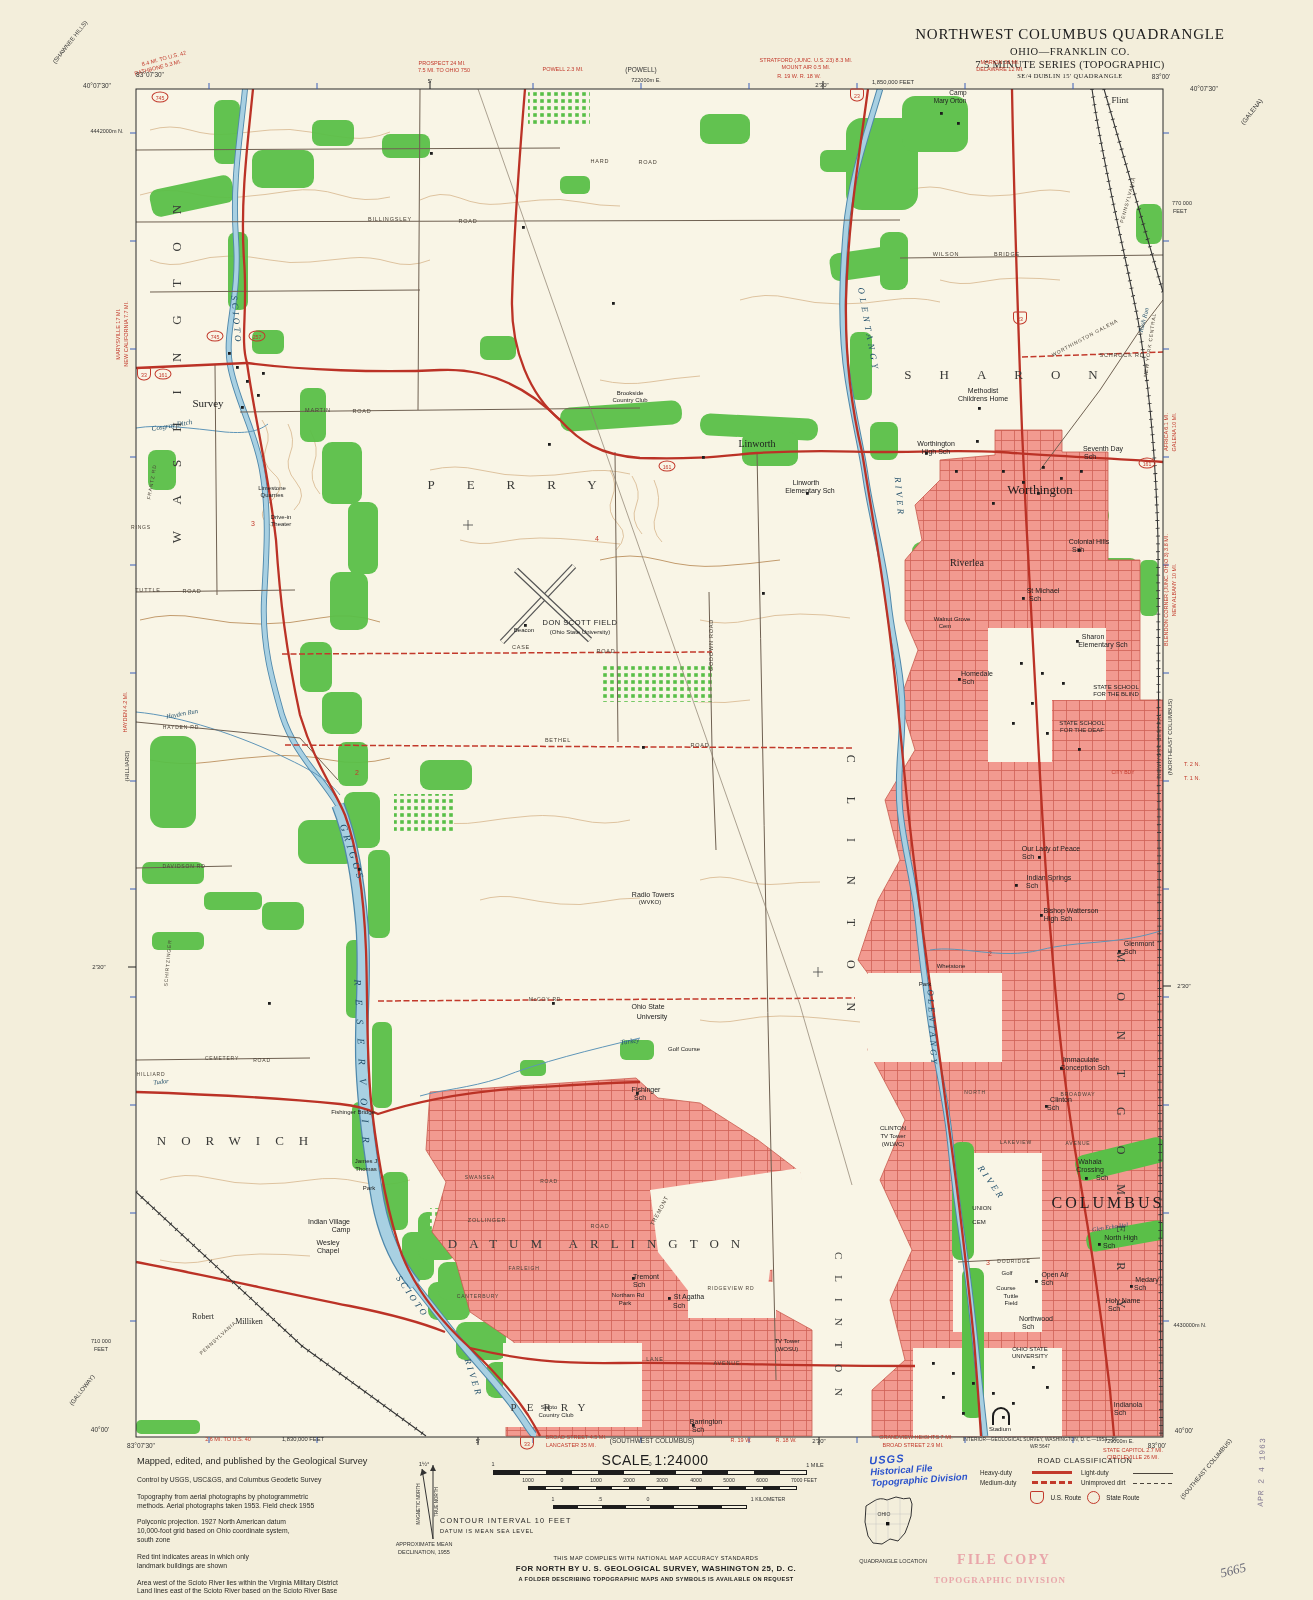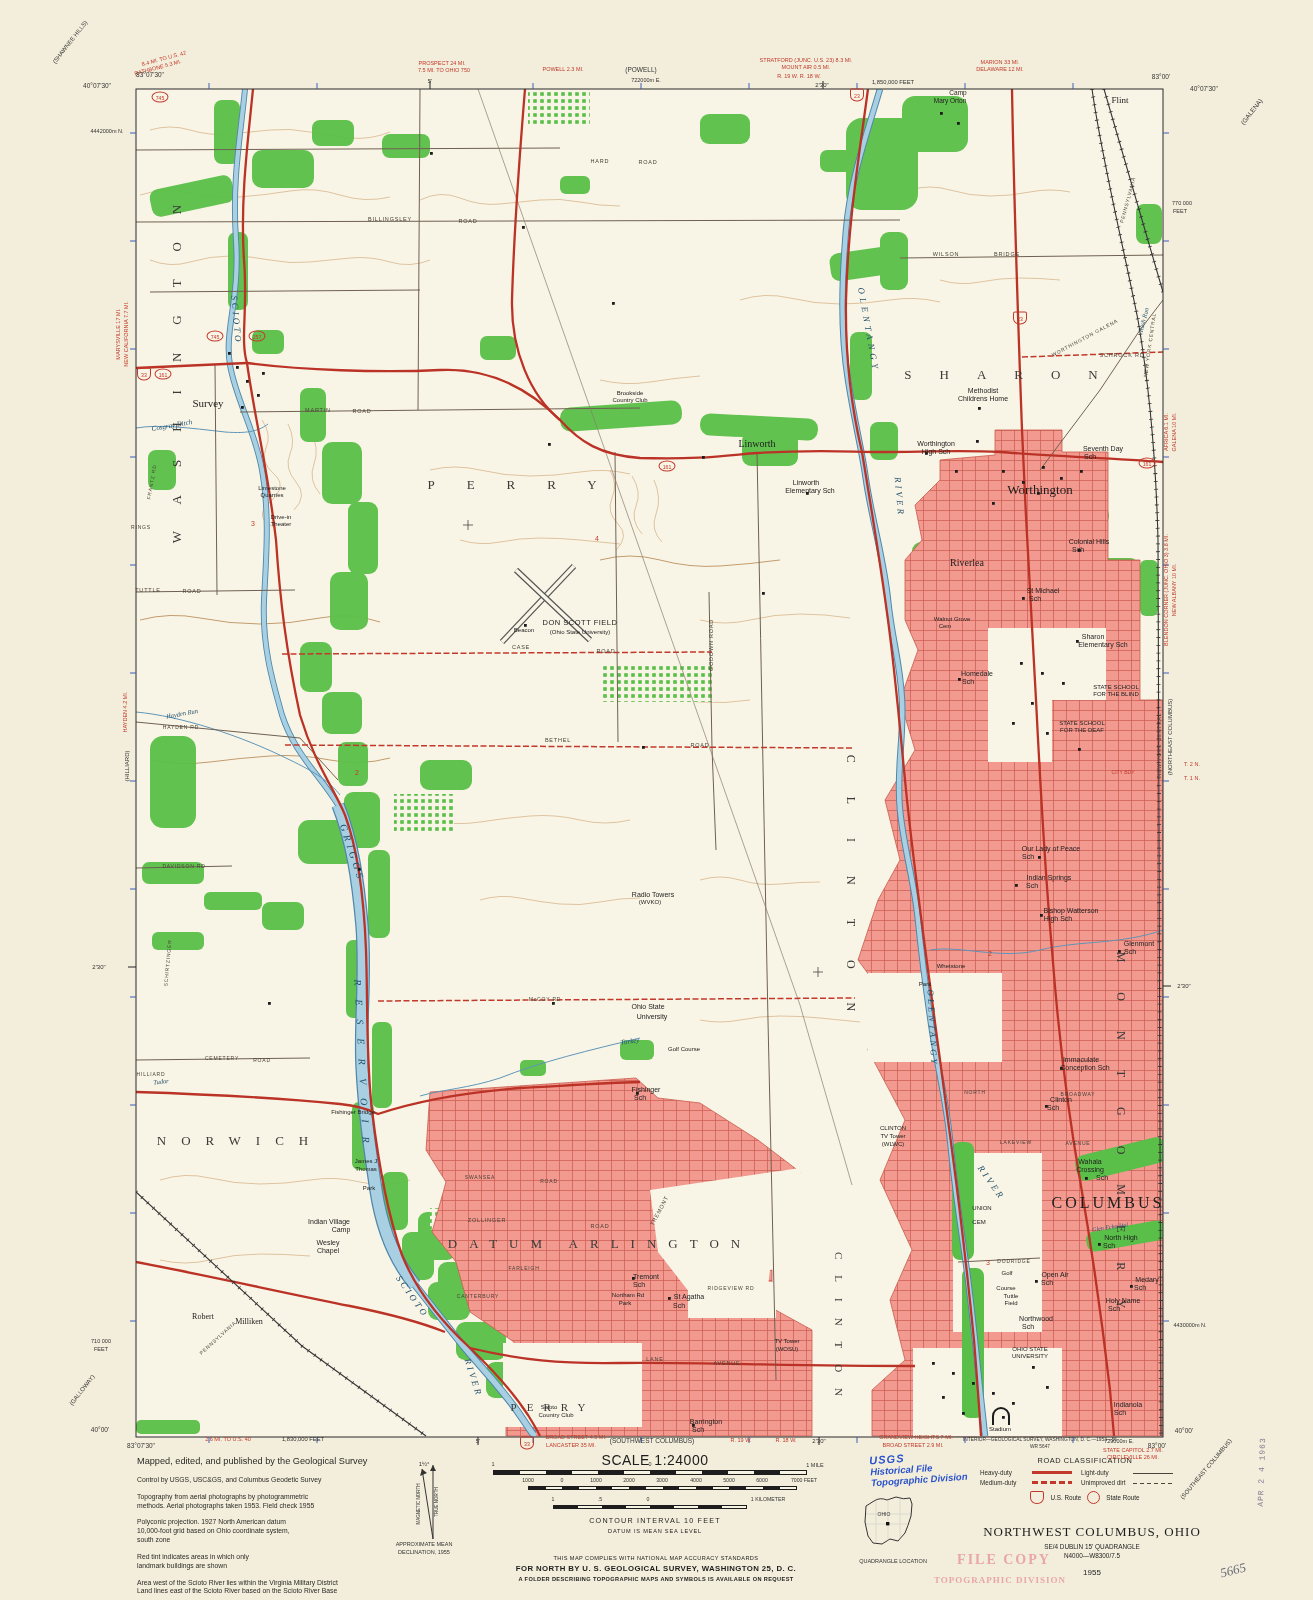--- a/index.html
+++ b/index.html
@@ -34,21 +34,21 @@
   #credits p:first-child{font-size:9.2px;margin-bottom:7px;}
   #scalehead{position:absolute;left:440px;top:1452px;width:430px;text-align:center;font-size:14px;
     letter-spacing:.5px;z-index:6;}
   .sbar{position:absolute;border:1px solid #1d1d1d;z-index:6;}
   #bar-mile{left:493px;top:1470px;width:312px;height:3px;
     background:repeating-linear-gradient(90deg,#1d1d1d 0 26px,#f7f3e2 26px 52px);}
   #bar-feet{left:528px;top:1486px;width:267px;height:2px;
     background:repeating-linear-gradient(90deg,#1d1d1d 0 16.7px,#f7f3e2 16.7px 33.4px);}
   #bar-km{left:553px;top:1505px;width:192px;height:2px;
     background:repeating-linear-gradient(90deg,#1d1d1d 0 24px,#f7f3e2 24px 48px);}
-  #contourblk{position:absolute;left:440px;top:1516px;width:430px;text-align:center;z-index:6;}
+  #contourblk{position:absolute;left:440px;top:1516px;width:430px;text-align:left;z-index:6;}
   #contourblk .c1{font-size:7.2px;letter-spacing:1.2px;}
   #contourblk .c2{font-size:5.6px;letter-spacing:.8px;margin-top:3px;}
   #compliance{position:absolute;left:400px;top:1555px;width:512px;text-align:center;z-index:6;}
   #compliance .s1{font-size:5.6px;letter-spacing:.4px;}
   #compliance .s2{font-size:7.8px;letter-spacing:.4px;margin-top:3px;font-weight:bold;}
   #compliance .s3{font-size:5.6px;letter-spacing:.4px;margin-top:3px;font-weight:bold;}
   #legendblk{position:absolute;left:980px;top:1456px;width:210px;z-index:6;}
   #legendblk .lt{text-align:center;font-size:7.4px;letter-spacing:.6px;margin-bottom:4px;}
   .lgrow{display:flex;align-items:center;margin:3px 0;}
   .lglab{width:52px;font-size:6.3px;color:#2a2a26;}
@@ -400,20 +400,26 @@
         <line x1="1163" y1="1321" x2="1169" y2="1321" stroke="#3a5fb8" stroke-width="1"></line>
         <line x1="430" y1="81" x2="430" y2="89" stroke="#222" stroke-width="1"></line>
         <line x1="823" y1="81" x2="823" y2="89" stroke="#222" stroke-width="1"></line>
         <line x1="478" y1="1437" x2="478" y2="1445" stroke="#222" stroke-width="1"></line>
         <line x1="819" y1="1437" x2="819" y2="1445" stroke="#222" stroke-width="1"></line>
         <line x1="128" y1="967" x2="136" y2="967" stroke="#222" stroke-width="1"></line>
         <line x1="1163" y1="986" x2="1171" y2="986" stroke="#222" stroke-width="1"></line>
       </g>
   </svg>
 
+  <div id="hdr-right">
+    <div class="l1">NORTHWEST COLUMBUS QUADRANGLE</div>
+    <div class="l2">OHIO—FRANKLIN CO.</div>
+    <div class="l3">7.5 MINUTE SERIES (TOPOGRAPHIC)</div>
+    <div class="l4">SE/4 DUBLIN 15' QUADRANGLE</div>
+  </div>
 
   <div id="credits">
       <p>Mapped, edited, and published by the Geological Survey</p>
       <p>Control by USGS, USC&amp;GS, and Columbus Geodetic Survey</p>
       <p>Topography from aerial photographs by photogrammetric
 methods.  Aerial photographs taken 1953.  Field check 1955</p>
       <p>Polyconic projection.  1927 North American datum
 10,000-foot grid based on Ohio coordinate system,
 south zone</p>
       <p>Red tint indicates areas in which only
@@ -468,26 +474,20 @@
         </div>
       </div>
     <div id="shieldrow">
       <span class="shld"></span>
       <span>U.S. Route</span>
       <span class="crc"></span>
       <span>State Route</span>
     </div>
   </div>
 
-  <div id="titleblk">
-    <div class="t1">NORTHWEST COLUMBUS, OHIO</div>
-    <div class="t2">SE/4 DUBLIN 15' QUADRANGLE</div>
-    <div class="t3">N4000—W8300/7.5</div>
-    <div class="t4">1955</div>
-  </div>
 
   <div id="blue-stamp">
     <div class="b1">USGS</div>
     <div class="b2">Historical File</div>
     <div class="b3">Topographic Division</div>
   </div>
 
   <div id="labels">
       <span class="lb twp" style="left: 176px; top: 360px; font-size: 13px; letter-spacing: 28px; transform: translate(-50%, -50%) rotate(-90deg);">WASHINGTON</span>
       <span class="lb twp" style="left: 528px; top: 484px; font-size: 13px; letter-spacing: 32px; transform: translate(-50%, -50%);">PERRY</span>

